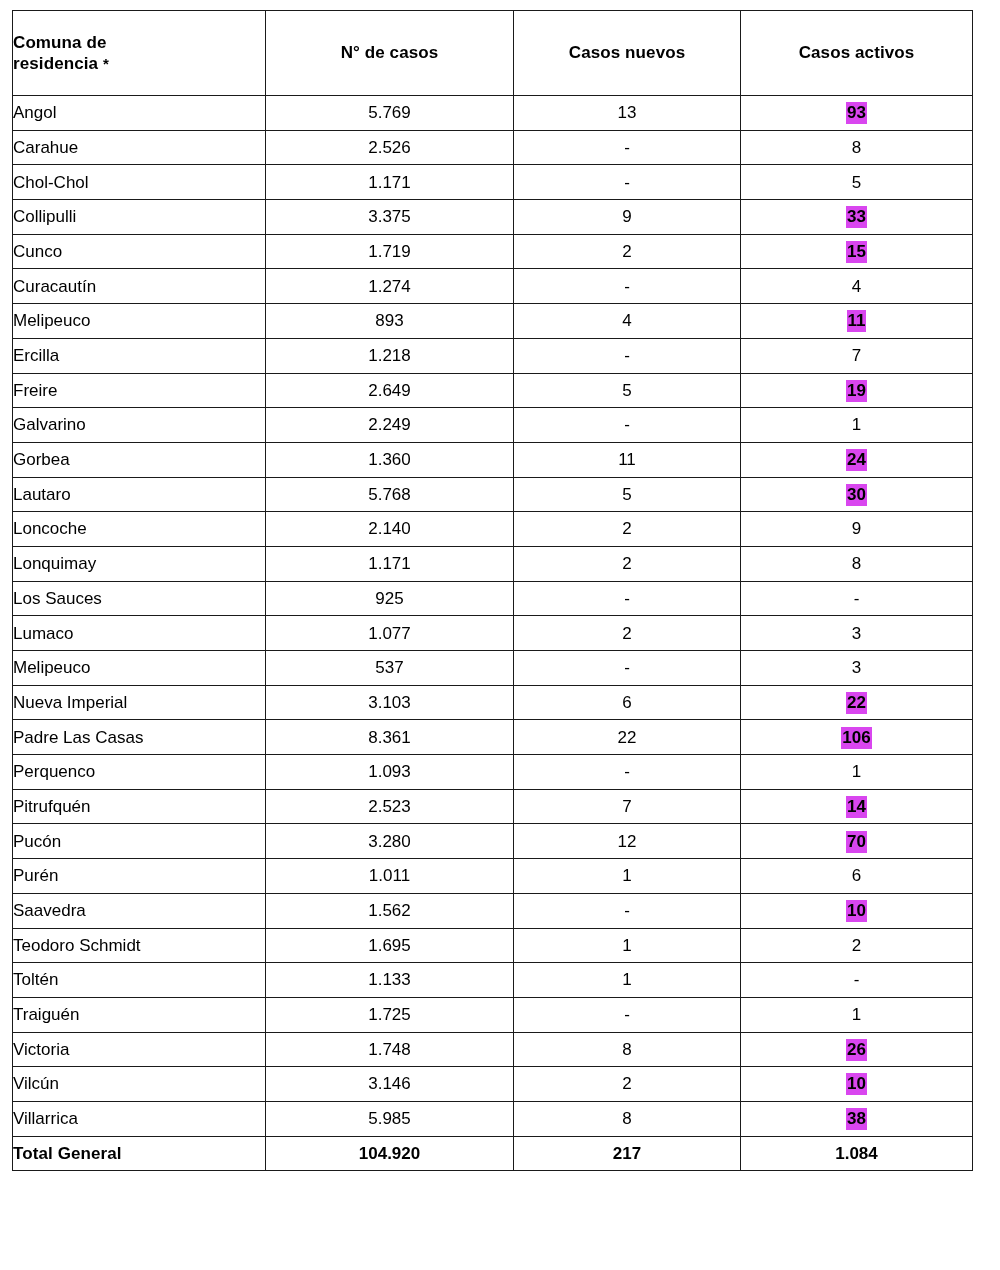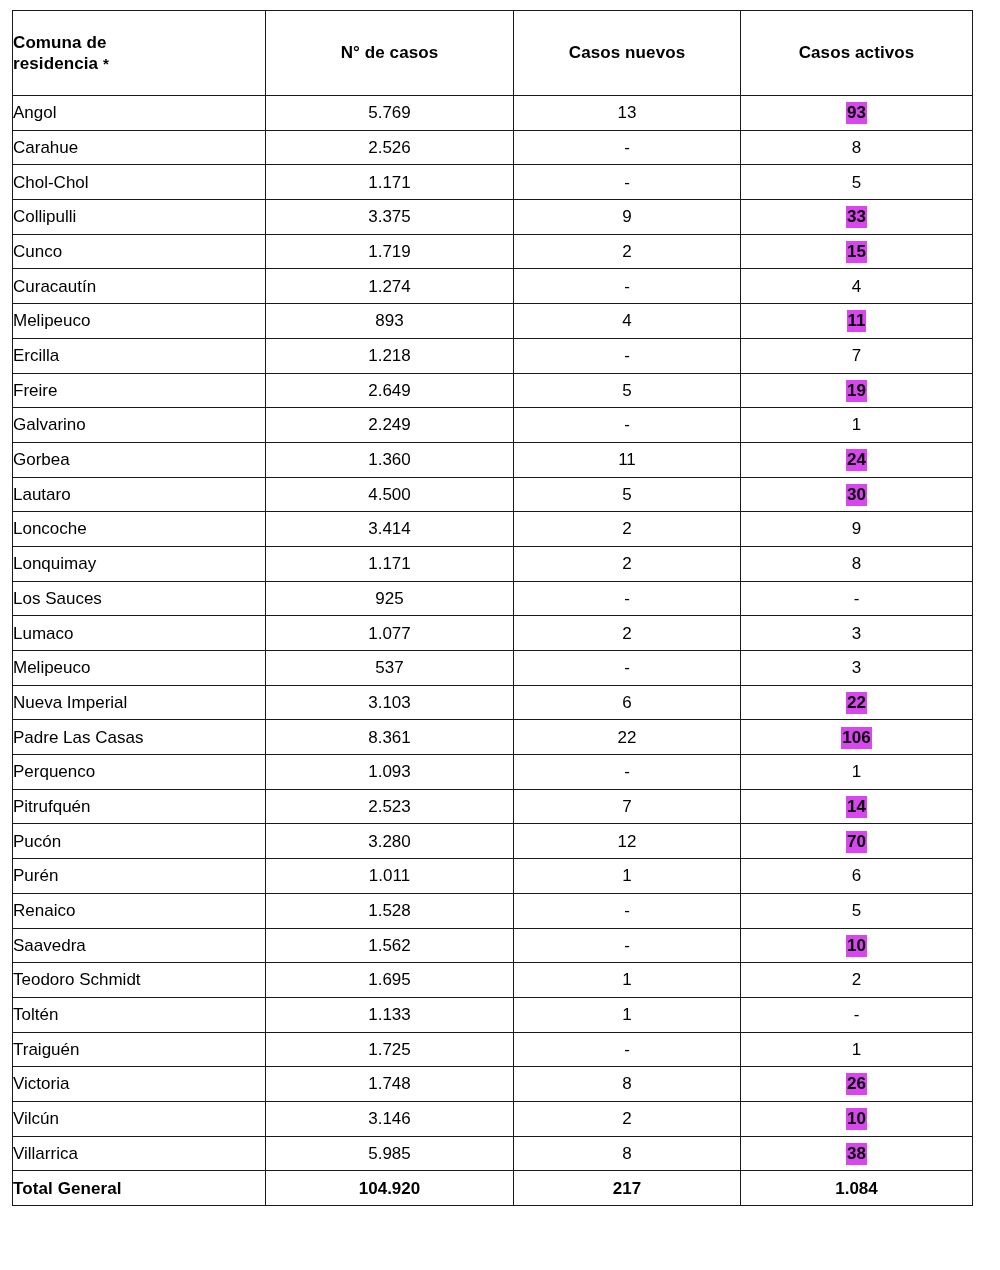--- a/index.html
+++ b/index.html
@@ -174,27 +174,27 @@
           <td class="num"><span class="plain">1</span></td>
         </tr>
         <tr>
           <td class="comuna">Gorbea</td>
           <td class="num"><span class="plain">1.360</span></td>
           <td class="num"><span class="plain">11</span></td>
           <td class="num"><span class="hl">24</span></td>
         </tr>
         <tr>
           <td class="comuna">Lautaro</td>
-          <td class="num"><span class="plain">4.500</span></td>
+          <td class="num"><span class="plain">5.768</span></td>
           <td class="num"><span class="plain">5</span></td>
           <td class="num"><span class="hl">30</span></td>
         </tr>
         <tr>
           <td class="comuna">Loncoche</td>
-          <td class="num"><span class="plain">3.414</span></td>
+          <td class="num"><span class="plain">2.140</span></td>
           <td class="num"><span class="plain">2</span></td>
           <td class="num"><span class="plain">9</span></td>
         </tr>
         <tr>
           <td class="comuna">Lonquimay</td>
           <td class="num"><span class="plain">1.171</span></td>
           <td class="num"><span class="plain">2</span></td>
           <td class="num"><span class="plain">8</span></td>
         </tr>
         <tr>
@@ -243,26 +243,20 @@
           <td class="comuna">Pucón</td>
           <td class="num"><span class="plain">3.280</span></td>
           <td class="num"><span class="plain">12</span></td>
           <td class="num"><span class="hl">70</span></td>
         </tr>
         <tr>
           <td class="comuna">Purén</td>
           <td class="num"><span class="plain">1.011</span></td>
           <td class="num"><span class="plain">1</span></td>
           <td class="num"><span class="plain">6</span></td>
-        </tr>
-        <tr>
-          <td class="comuna">Renaico</td>
-          <td class="num"><span class="plain">1.528</span></td>
-          <td class="num"><span class="plain">-</span></td>
-          <td class="num"><span class="plain">5</span></td>
         </tr>
         <tr>
           <td class="comuna">Saavedra</td>
           <td class="num"><span class="plain">1.562</span></td>
           <td class="num"><span class="plain">-</span></td>
           <td class="num"><span class="hl">10</span></td>
         </tr>
         <tr>
           <td class="comuna">Teodoro Schmidt</td>
           <td class="num"><span class="plain">1.695</span></td>

